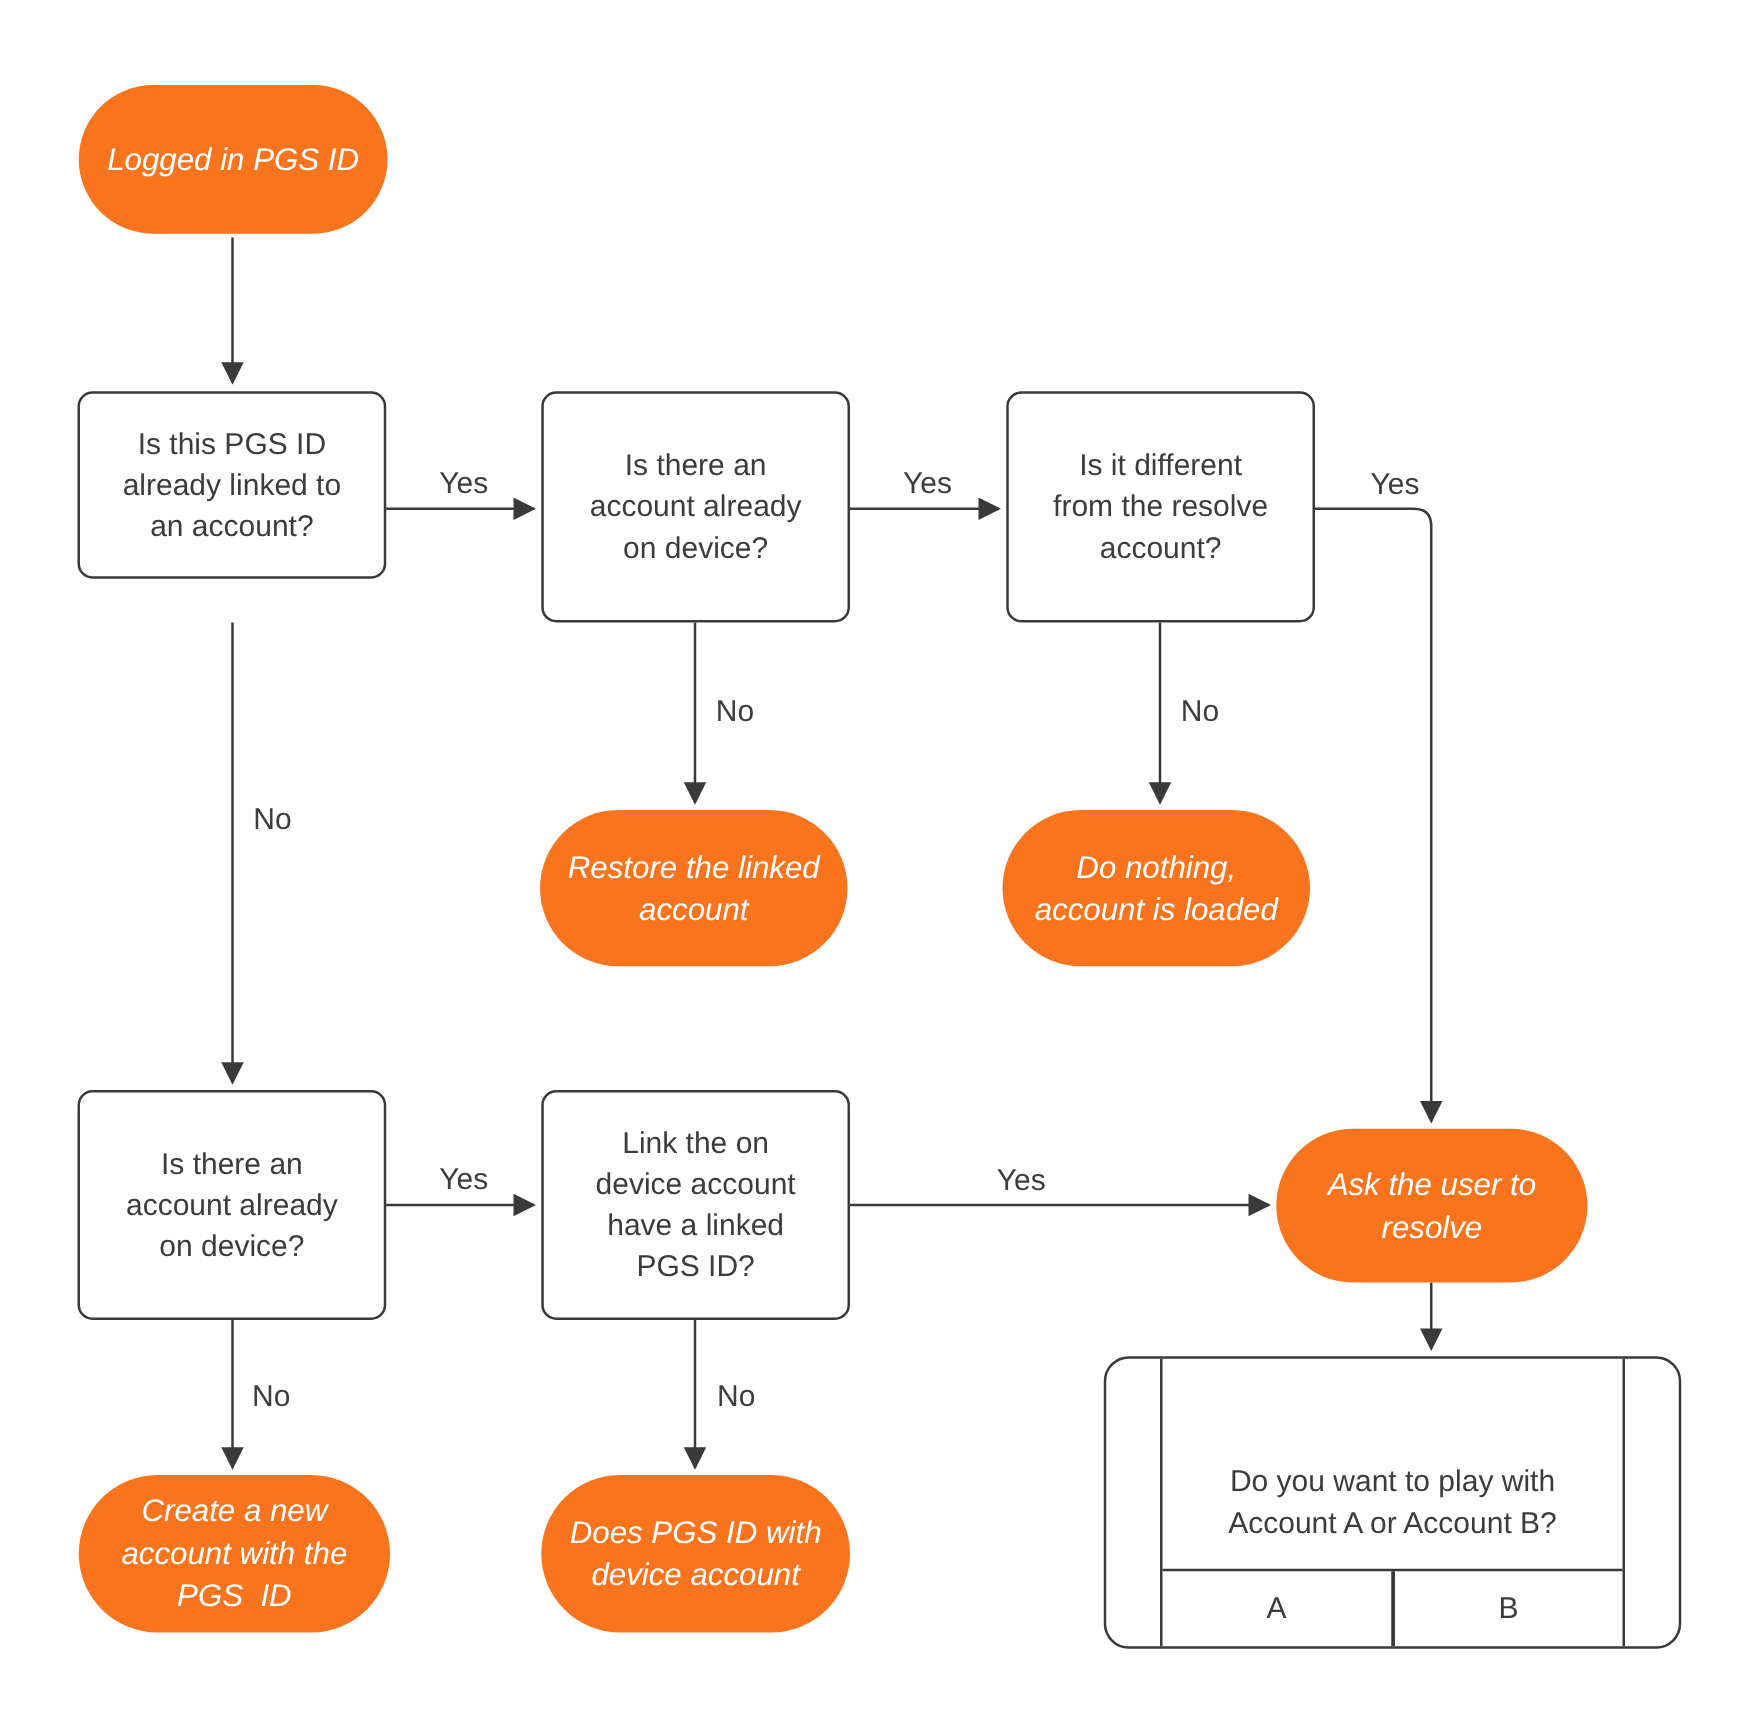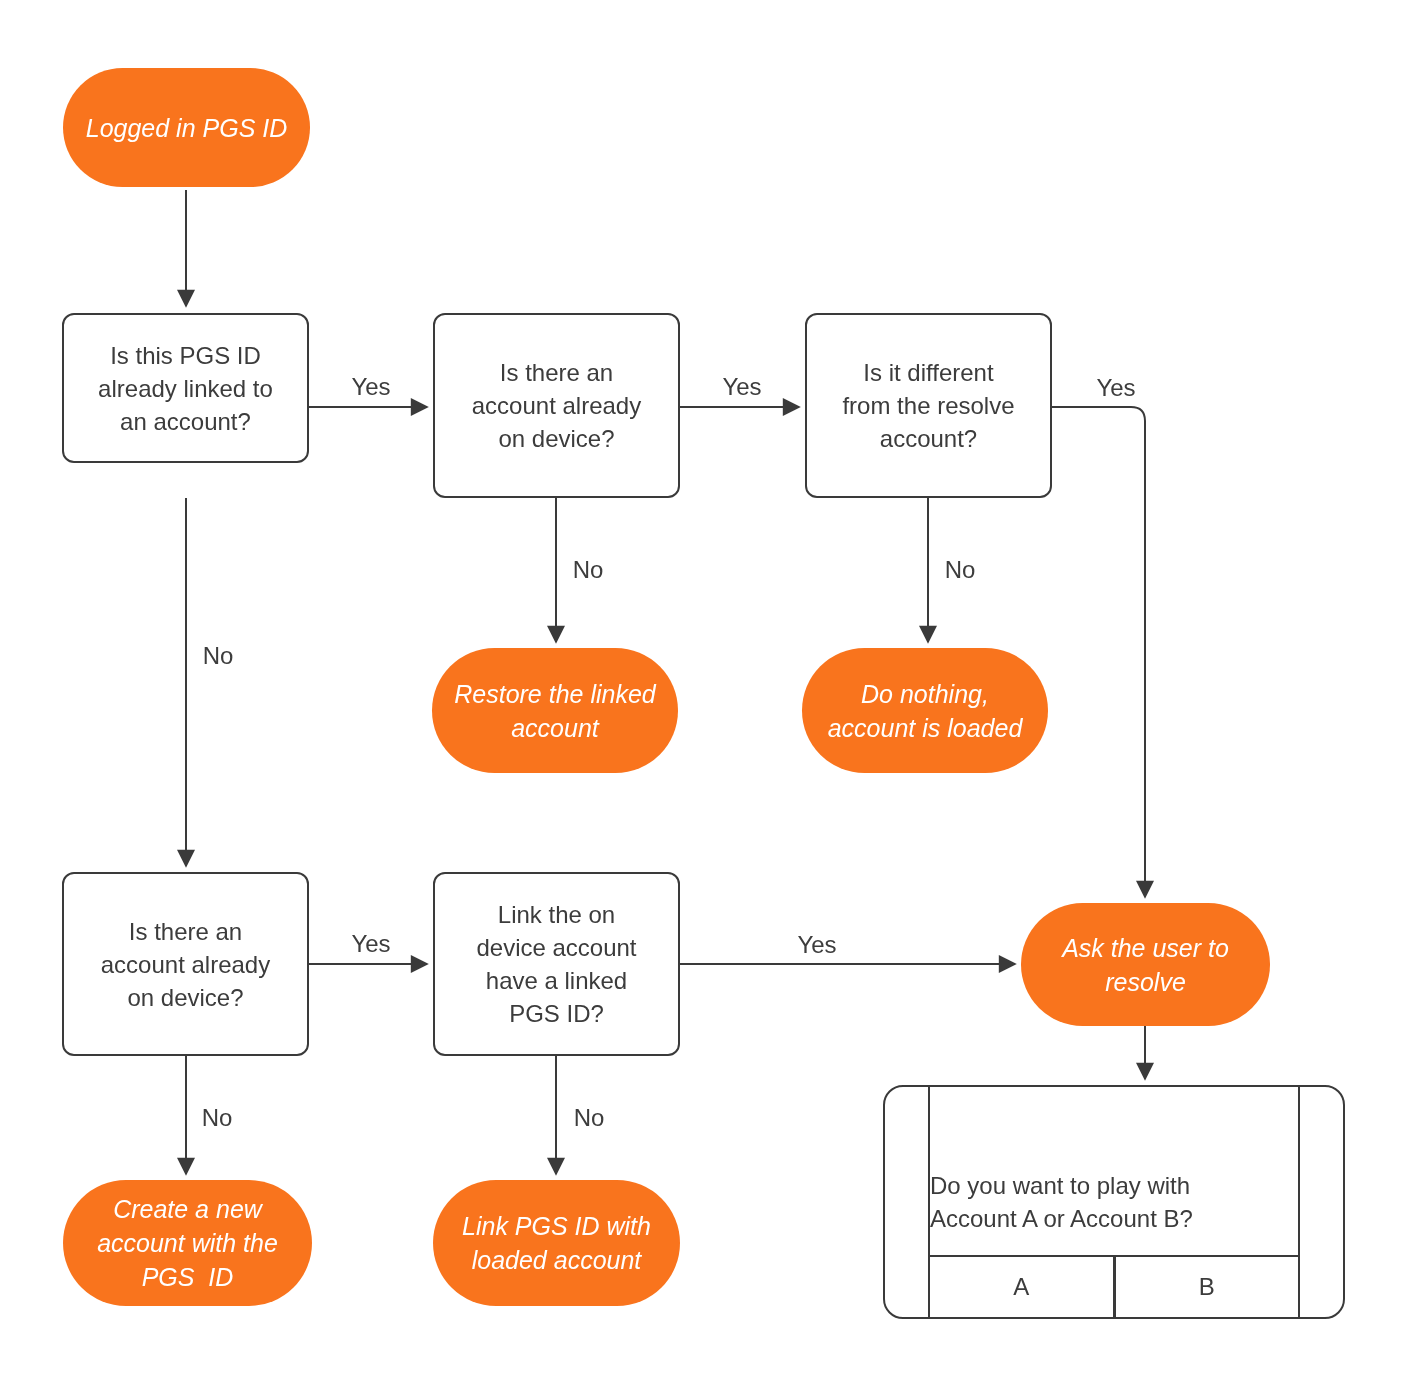--- a/index.html
+++ b/index.html
@@ -72,20 +72,21 @@
     position: absolute;
     left: 43px; top: 0; bottom: 0;
     width: 372px;
     box-sizing: border-box;
     border-left: 2px solid #3a3a3a;
     border-right: 2px solid #3a3a3a;
   }
   .dialog .message {
     position: absolute;
     left: 0; right: 0; top: 82px;
+    text-align: center;
     color: #3c3c3c;
     font-size: 24px;
     line-height: 33px;
   }
   .dialog .message span {
     display: inline-block;
     max-width: 310px;
   }
   .dialog .btnrow {
     position: absolute;
@@ -148,21 +149,21 @@
 
   <div class="node terminal" style="left:802px;top:648px;width:246px;height:125px">
     <span>Do nothing, account is loaded</span>
   </div>
 
   <div class="node terminal prewrap" style="left:63px;top:1180px;width:249px;height:126px">
     <span>Create a new account with the PGS  ID</span>
   </div>
 
   <div class="node terminal" style="left:433px;top:1180px;width:247px;height:126px">
-    <span>Link PGS ID with loaded account</span>
+    <span>Does PGS ID with device account</span>
   </div>
 
   <div class="node decision" style="left:62px;top:313px;width:247px;height:150px">
     <span>Is this PGS ID already linked to an account?</span>
   </div>
 
   <div class="node decision" style="left:433px;top:313px;width:247px;height:185px">
     <span>Is there an account already on device?</span>
   </div>
 

